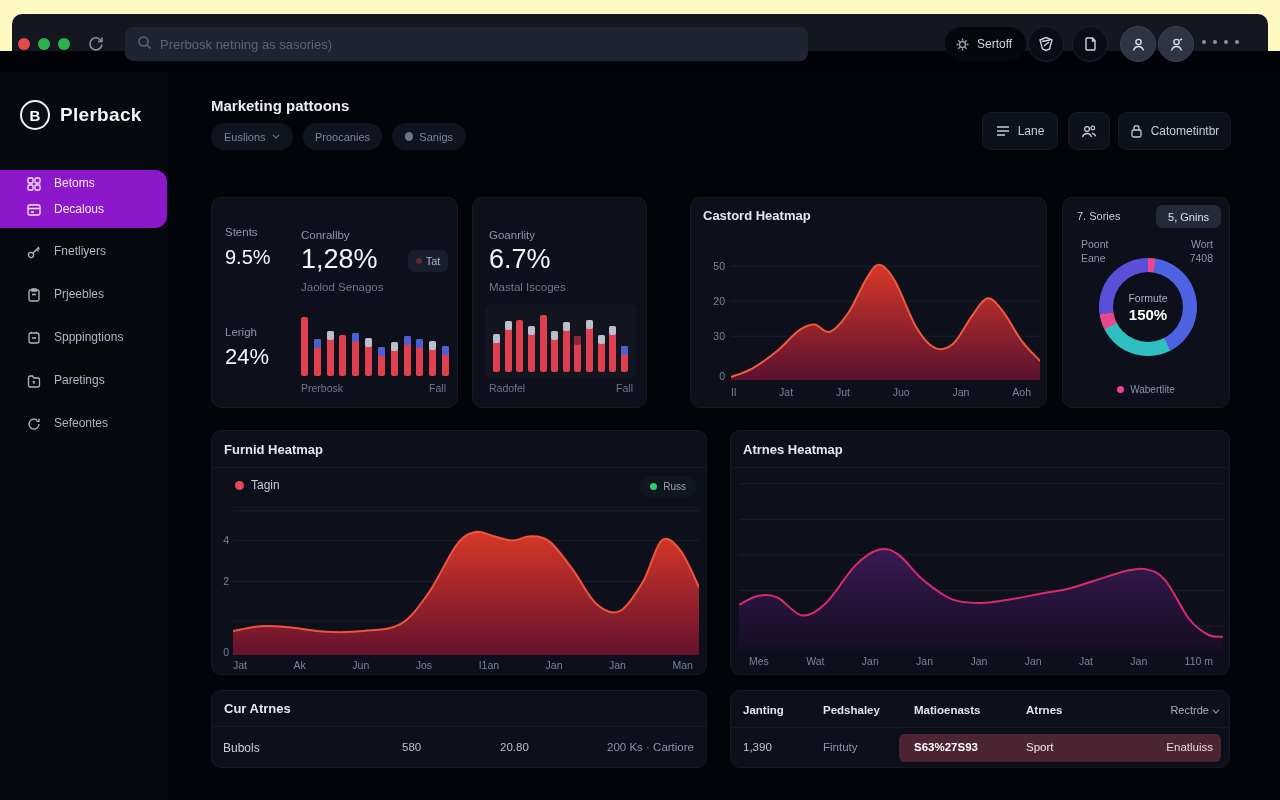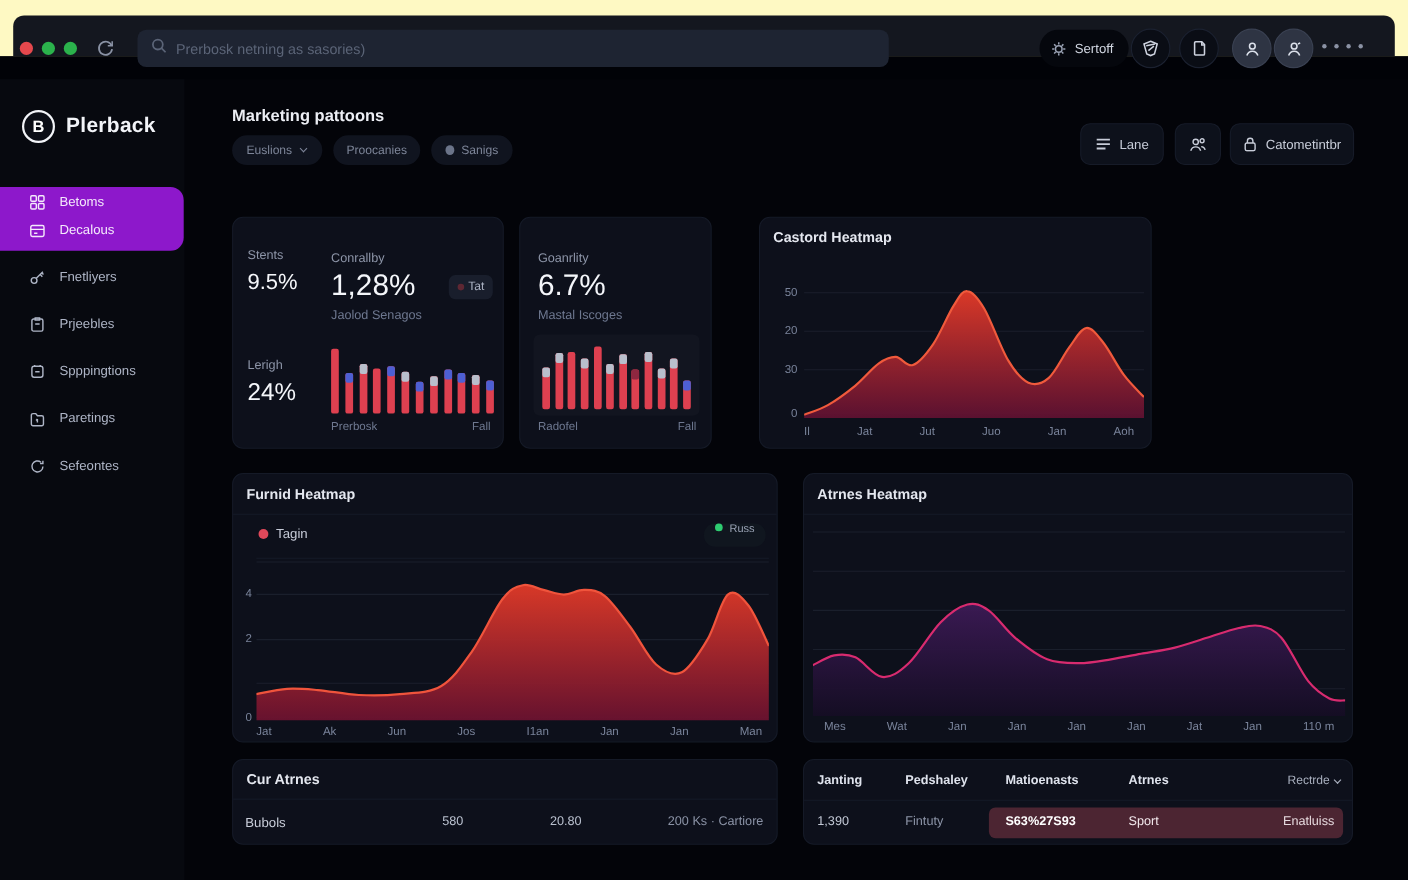--- a/index.html
+++ b/index.html
@@ -59,21 +59,21 @@
   .legend-row{position:absolute;left:0;right:0;bottom:12px;display:flex;align-items:center;justify-content:center;gap:6px;font-size:10px;color:#8a92a6}
   .legend-row i{width:7px;height:7px;border-radius:50%;background:#e8478d}
   
   .panel-head{position:absolute;left:0;top:0;right:0;height:37px;border-bottom:1px solid #151a27;display:flex;align-items:center;padding:0 12px;font-size:13px;font-weight:600;color:#e4e7ef}
   .chart{position:absolute}
   .chart svg{display:block;width:100%;height:100%}
   .yticks{position:absolute;font-size:10.5px;color:#79839a;text-align:right}
   .yticks span{position:absolute;right:0;transform:translateY(-50%)}
   .xticks{position:absolute;display:flex;justify-content:space-between;font-size:10.5px;color:#79839a}
   .leg-dot{width:9px;height:9px;border-radius:50%;background:#e0485a}
-  .pass-badge{position:absolute;right:10px;top:45px;height:21px;padding:0 10px;background:#10161f;border-radius:10px;display:flex;align-items:flex-start;gap:6px;font-size:10px;color:#98a1b3}
+  .pass-badge{position:absolute;right:10px;top:45px;height:21px;padding:0 10px;background:#10161f;border-radius:10px;display:flex;align-items:center;gap:6px;font-size:10px;color:#98a1b3}
   .pass-badge i{width:7px;height:7px;border-radius:50%;background:#2ecc71}
   
   .th{font-size:11.5px;font-weight:600;color:#dfe3ed}
   .td{font-size:11.5px;color:#b9c0ce}
   .hl-pill{position:absolute;left:168px;top:43px;right:8px;height:28px;background:#4c2532;border-radius:6px}
   .chev{display:inline-block;width:7px;height:7px;border-right:1.5px solid currentColor;border-bottom:1.5px solid currentColor;transform:rotate(45deg) translateY(-2px)}
 </style>
 </head>
 <body>
 
@@ -360,20 +360,38 @@
       <div class="xticks" style="left:40px;top:188px;width:300px">
           <span>Il</span>
           <span>Jat</span>
           <span>Jut</span>
           <span>Juo</span>
           <span>Jan</span>
           <span>Aoh</span>
         </div>
     </section>
 
+    <section class="card" style="left:894px;top:125px;width:168px;height:211px">
+      <span class="abs" style="left:14px;top:12px;font-size:11px;color:#c6ccda">7. Sories</span>
+      <span class="seg-pill">5, Gnins</span>
+      <span class="abs muted" style="left:18px;top:40px;font-size:10.5px">Poont</span>
+      <span class="abs muted" style="left:18px;top:54px;font-size:10.5px">Eane</span>
+      <span class="abs muted" style="right:16px;top:40px;font-size:10.5px;text-align:right">Wort</span>
+      <span class="abs muted" style="right:16px;top:54px;font-size:10.5px;text-align:right">7408</span>
+      <div class="donut" style="background: conic-gradient(rgb(232, 71, 141) 0%, rgb(232, 71, 141) 2.5%, rgb(77, 99, 226) 2.5%, rgb(77, 99, 226) 42.5%, rgb(47, 191, 192) 42.5%, rgb(47, 191, 192) 67.5%, rgb(232, 71, 141) 67.5%, rgb(232, 71, 141) 72.5%, rgb(90, 80, 216) 72.5%, rgb(90, 80, 216) 100%);"></div>
+      <div class="donut-hole"></div>
+      <div class="donut-center">
+        <span class="l1">Formute</span>
+        <span class="l2">150%</span>
+      </div>
+      <div class="legend-row">
+        <i></i>
+        <span>Wabertlite</span>
+      </div>
+    </section>
 
     <section class="card" style="left:43px;top:358px;width:496px;height:245px">
       <div class="panel-head">
           <span>Furnid Heatmap</span>
         </div>
       <span class="abs leg-dot" style="left:23px;top:50px"></span>
       <span class="abs" style="left:39px;top:47px;font-size:12px;color:#c6cbd8">Tagin</span>
       <div class="pass-badge">
           <i></i>
           <span>Russ</span>

